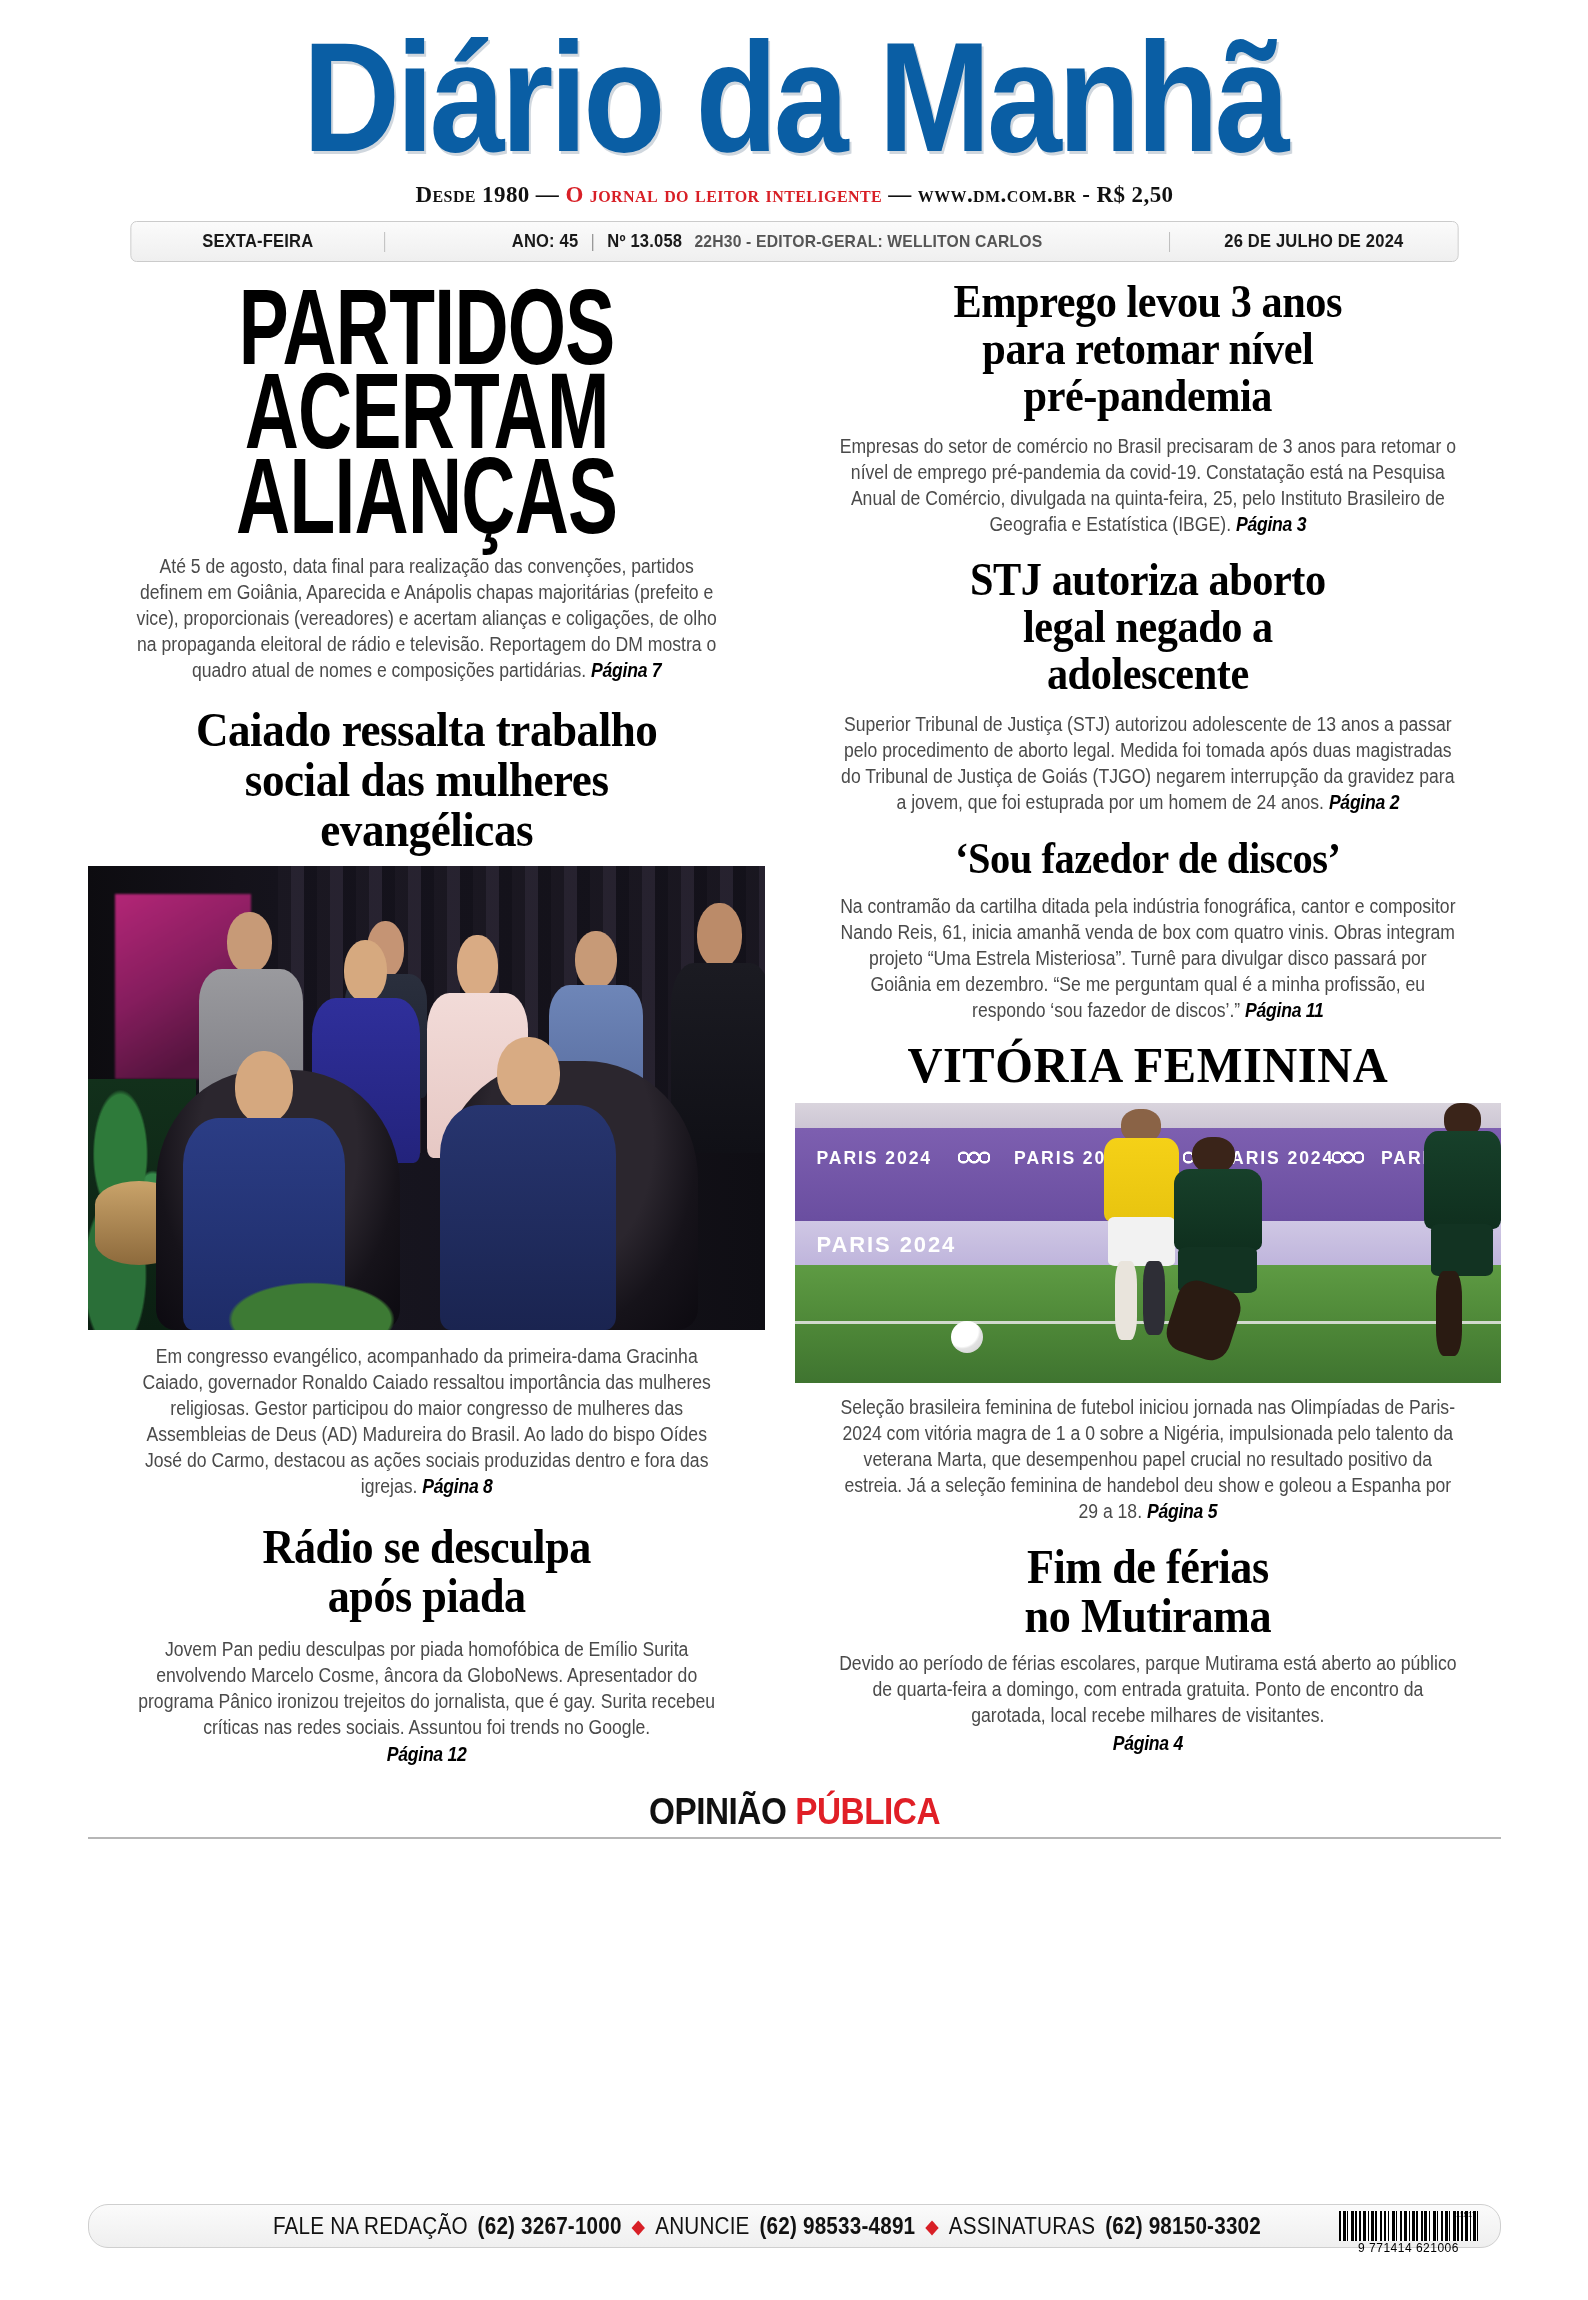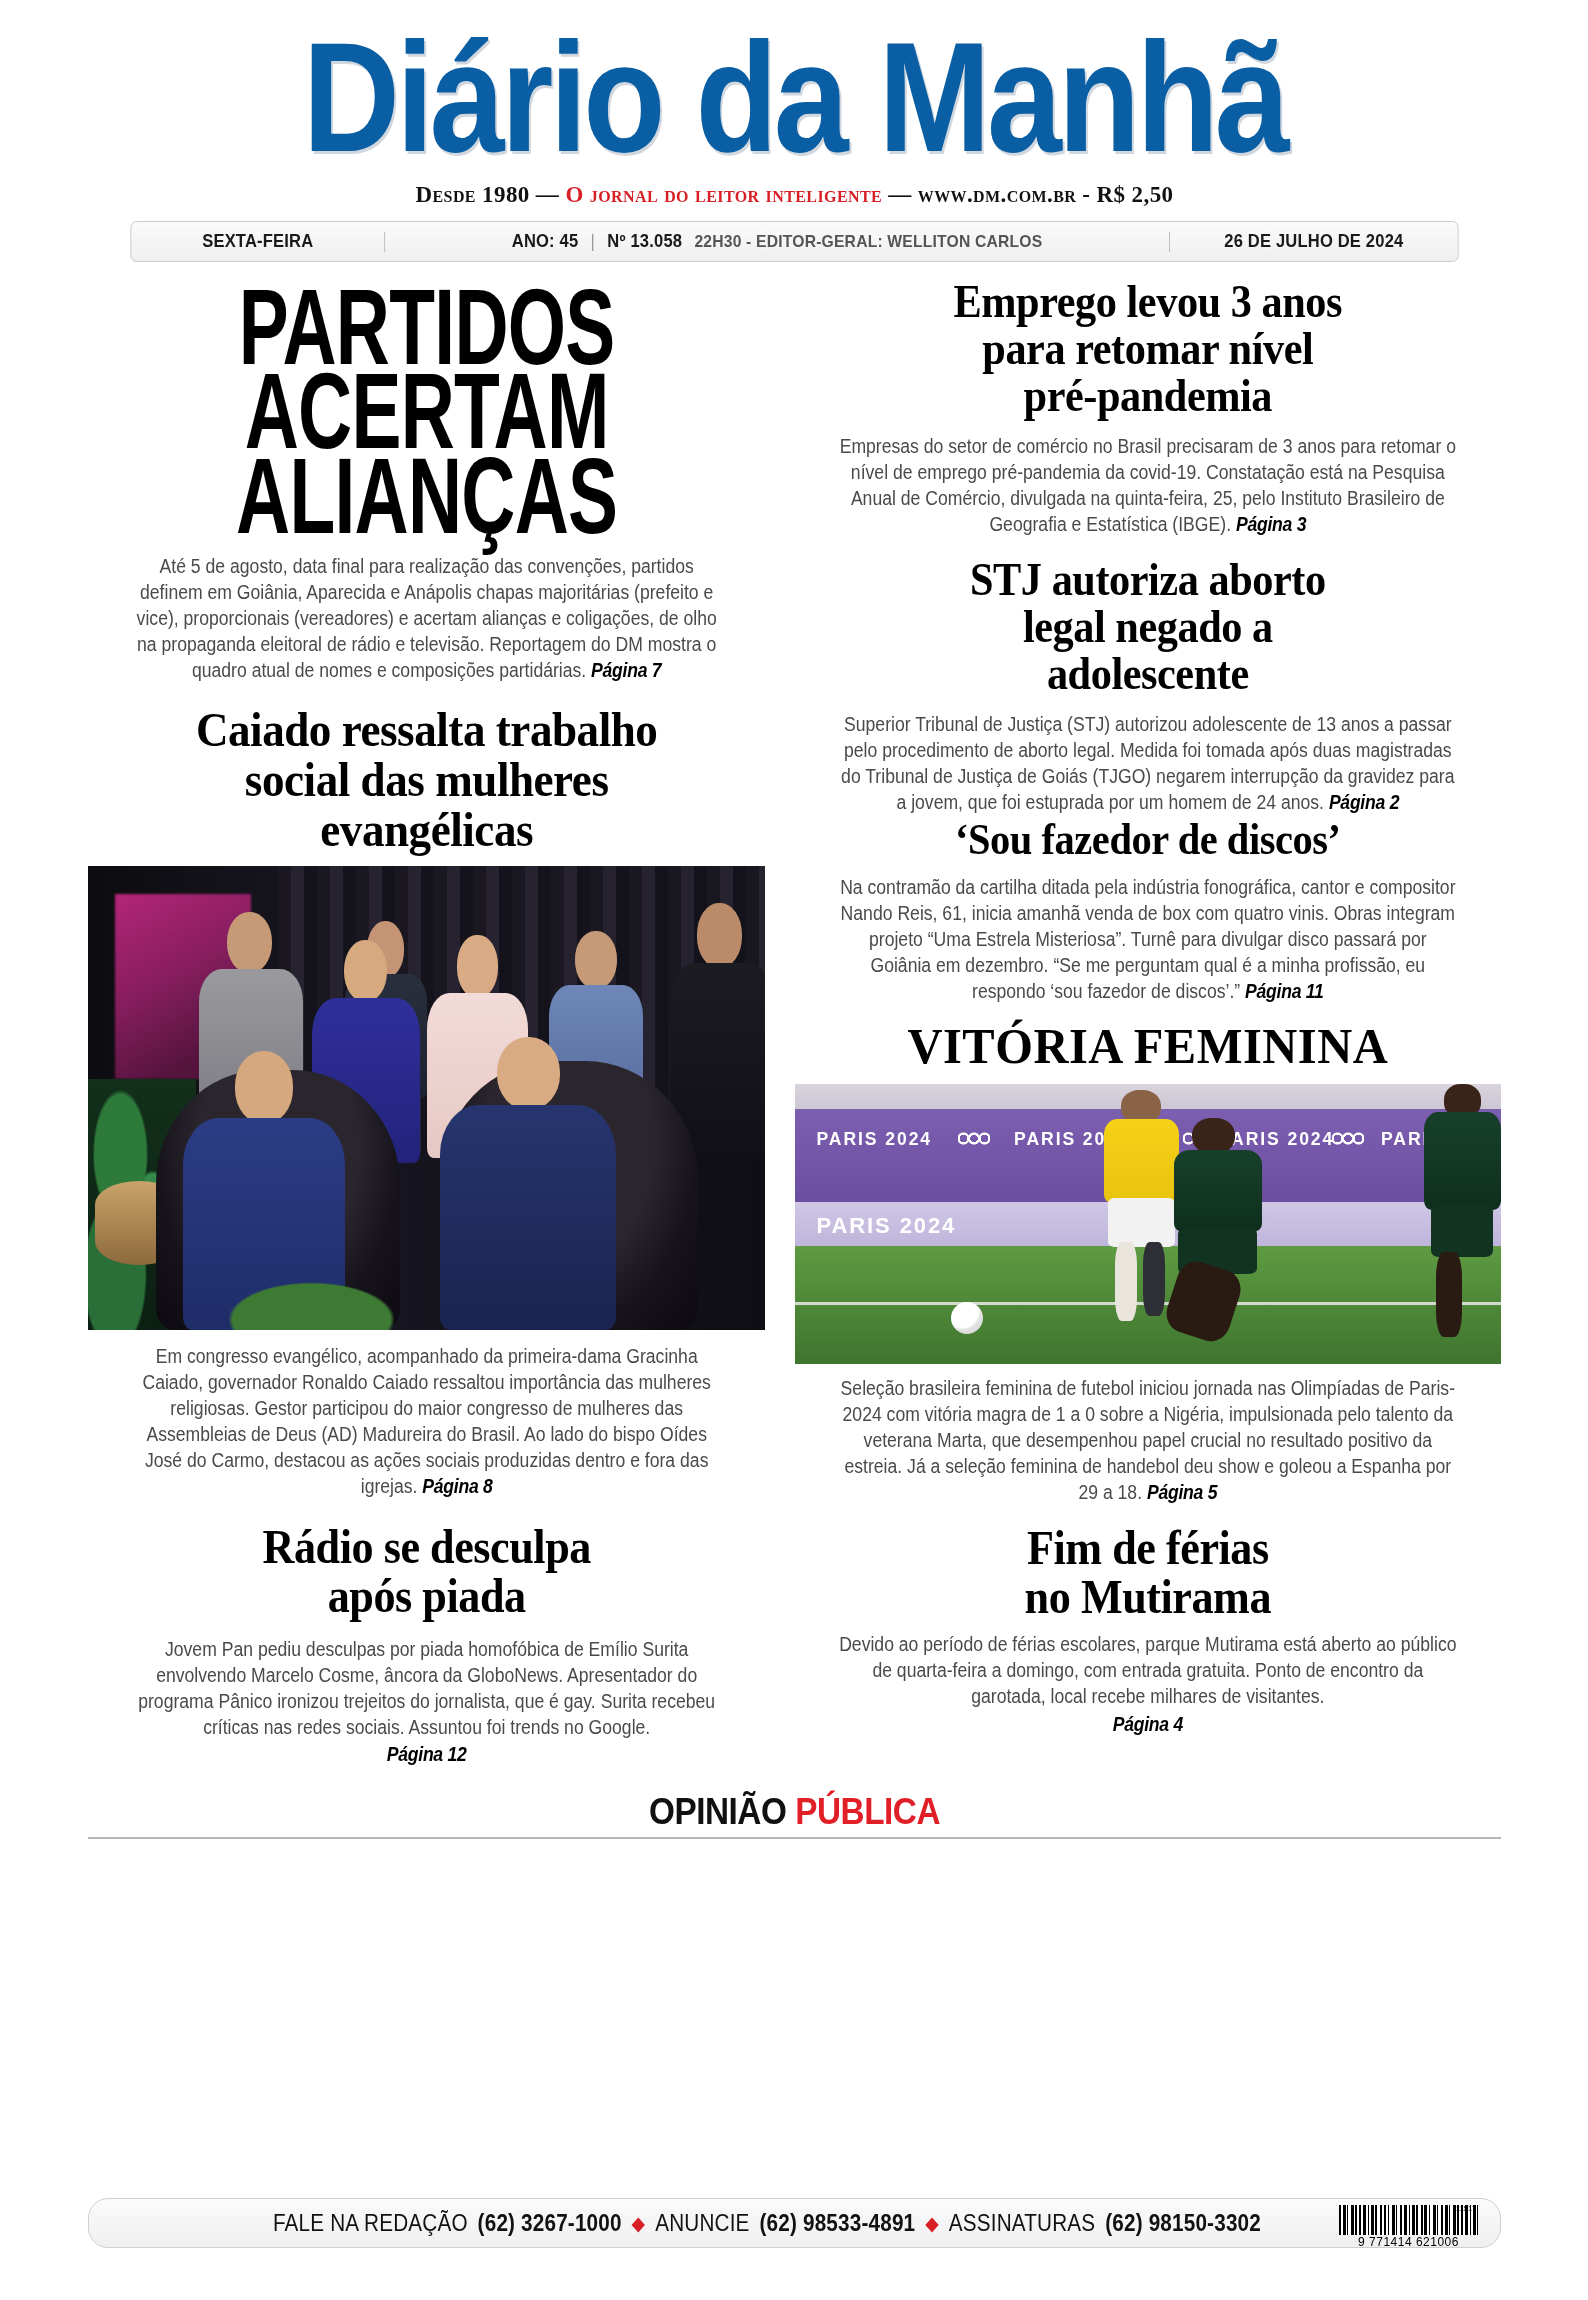--- a/index.html
+++ b/index.html
@@ -203,21 +203,21 @@
     padding:2.8px 20.4px 4.6px;
     font-family:"Liberation Sans Narrow","Liberation Sans",sans-serif;
     font-size:23px; color:#111;
     transform: scaleX(0.92);
   }
   .page-badge b { font-weight:bold; }
 
   
   .contactbar {
     position:absolute; left:88px; right:88px; bottom:52px;
-    height:50px; border:0.9px solid #cfcfcf; border-radius:20px;
+    height:44px; border:0.9px solid #cfcfcf; border-radius:20px;
     background: linear-gradient(#fbfbfb,#efefef);
     display:flex; align-items:center; justify-content:center;
   }
   .contact-text {
     font-family:"Liberation Sans Narrow","Liberation Sans",sans-serif;
     font-size:23px; color:#111; letter-spacing:0.2px;
     transform: scaleX(0.9);
     display:flex; align-items:center; gap:11px;
     margin-left: -56px;
   }
@@ -349,21 +349,21 @@
 
       <div style="margin-top:20.4px;">
         <div class="hl-serif size-c">STJ autoriza aborto</div>
         <div class="hl-serif size-c">legal negado a</div>
         <div class="hl-serif size-c">adolescente</div>
         <div class="body-text" style="margin-top:13px;">
           <span>Superior Tribunal de Justiça (STJ) autorizou adolescente de 13 anos a passar pelo procedimento de aborto legal. Medida foi tomada após duas magistradas do Tribunal de Justiça de Goiás (TJGO) negarem interrupção da gravidez para a jovem, que foi estuprada por um homem de 24 anos. </span><b class="pg">Página 2</b>
         </div>
       </div>
 
-      <div style="margin-top:3px;">
+      <div style="margin-top:22px;">
         <div class="hl-serif size-d">‘Sou fazedor de discos’</div>
         <div class="body-text" style="margin-top:11px;">
           <span>Na contramão da cartilha ditada pela indústria fonográfica, cantor e compositor Nando Reis, 61, inicia amanhã venda de box com quatro vinis. Obras integram projeto “Uma Estrela Misteriosa”. Turnê para divulgar disco passará por Goiânia em dezembro. “Se me perguntam qual é a minha profissão, eu respondo ‘sou fazedor de discos’.” </span><b class="pg">Página 11</b>
         </div>
       </div>
 
       <div style="margin-top:13px;">
         <div class="hl-serif-caps">VITÓRIA FEMININA</div>
 
         <div class="photo photo-soccer">

